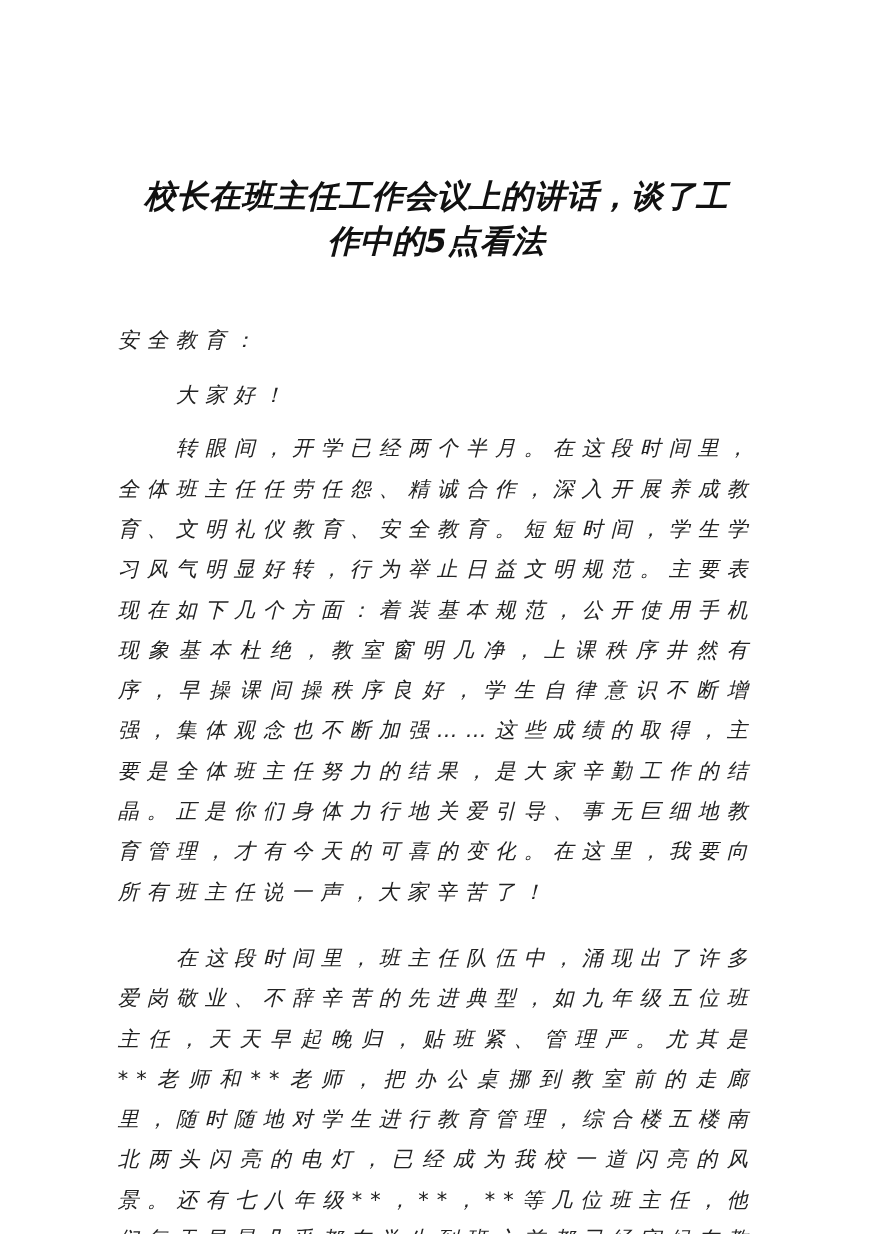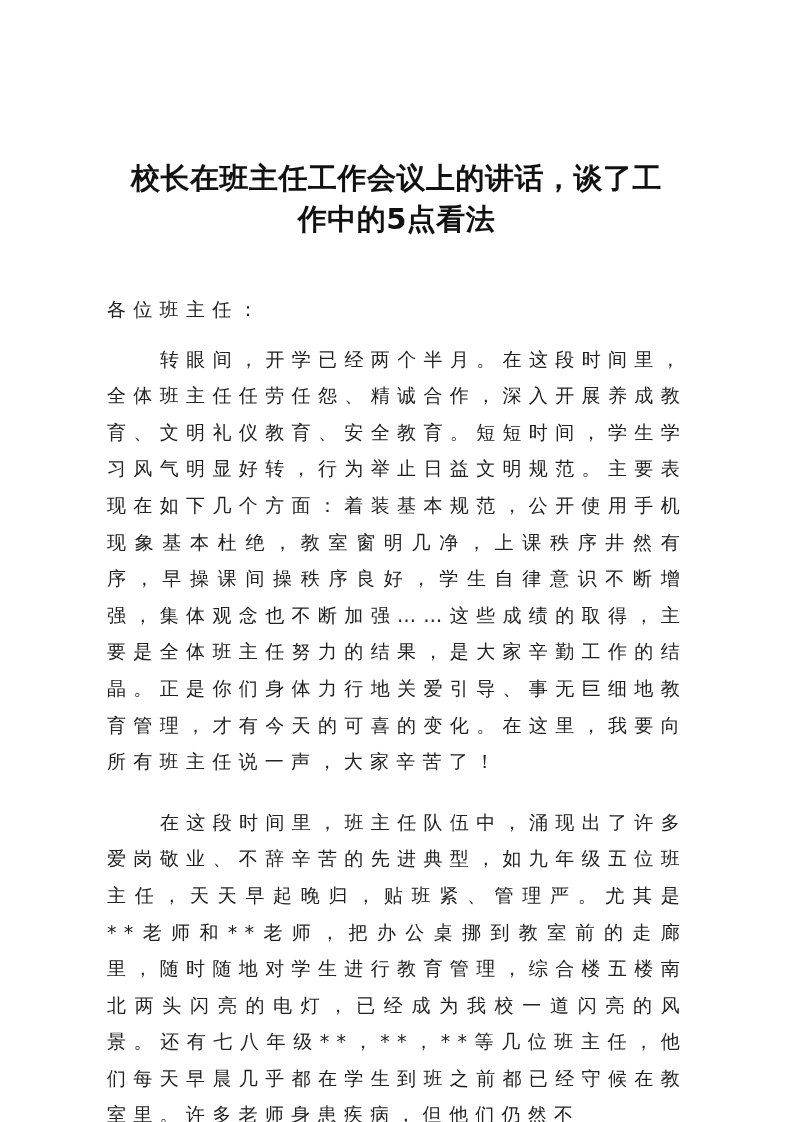--- a/index.html
+++ b/index.html
@@ -1,17 +1,17 @@
 <!DOCTYPE html>
 <html><head>
 <meta charset="utf-8">
 <style>
   html, body { margin: 0; padding: 0; background: #ffffff; }
   body { width: 793px; height: 1122px; overflow: hidden; position: relative; }
-  .page { position: absolute; left: 0; top: 0; width: 793px; height: 870px; background: #fff; }
+  .page { position: absolute; left: 0; top: 0; width: 793px; height: 870px; background: #fff; font-style: italic; }
   .title {
     position: absolute; left: 90px; width: 613px; top: 158px;
     text-align: center;
     font-family: "DejaVu Sans", sans-serif;
     font-weight: bold; font-size: 29px; line-height: 41px; color: #111;
     letter-spacing: 0.5px;
   }
   .body {
     position: absolute; left: 107px; top: 291px; width: 580px;
     font-family: "DejaVu Sans", sans-serif;
@@ -27,17 +27,18 @@
 </head>
 <body>
 
 <div class="page">
   <div class="title">
     <div>校长在班主任工作会议上的讲话，谈了工</div>
     <div>作中的5点看法</div>
   </div>
 
   <div class="body">
-    <p class="para salutation">各位班主任：</p>
+    <p class="para salutation">安全教育：</p>
+    <p class="para indent greet">大家好！</p>
     <p class="para indent gap">转眼间，开学已经两个半月。在这段时间里，全体班主任任劳任怨、精诚合作，深入开展养成教育、文明礼仪教育、安全教育。短短时间，学生学习风气明显好转，行为举止日益文明规范。主要表现在如下几个方面：着装基本规范，公开使用手机现象基本杜绝，教室窗明几净，上课秩序井然有序，早操课间操秩序良好，学生自律意识不断增强，集体观念也不断加强……这些成绩的取得，主要是全体班主任努力的结果，是大家辛勤工作的结晶。正是你们身体力行地关爱引导、事无巨细地教育管理，才有今天的可喜的变化。在这里，我要向所有班主任说一声，大家辛苦了！</p>
     <p class="para indent">在这段时间里，班主任队伍中，涌现出了许多爱岗敬业、不辞辛苦的先进典型，如九年级五位班主任，天天早起晚归，贴班紧、管理严。尤其是**老师和**老师，把办公桌挪到教室前的走廊里，随时随地对学生进行教育管理，综合楼五楼南北两头闪亮的电灯，已经成为我校一道闪亮的风景。还有七八年级**，**，**等几位班主任，他们每天早晨几乎都在学生到班之前都已经守候在教室里。许多老师身患疾病，但他们仍然不</p>
   </div>
 </div>
 
 </body></html>

